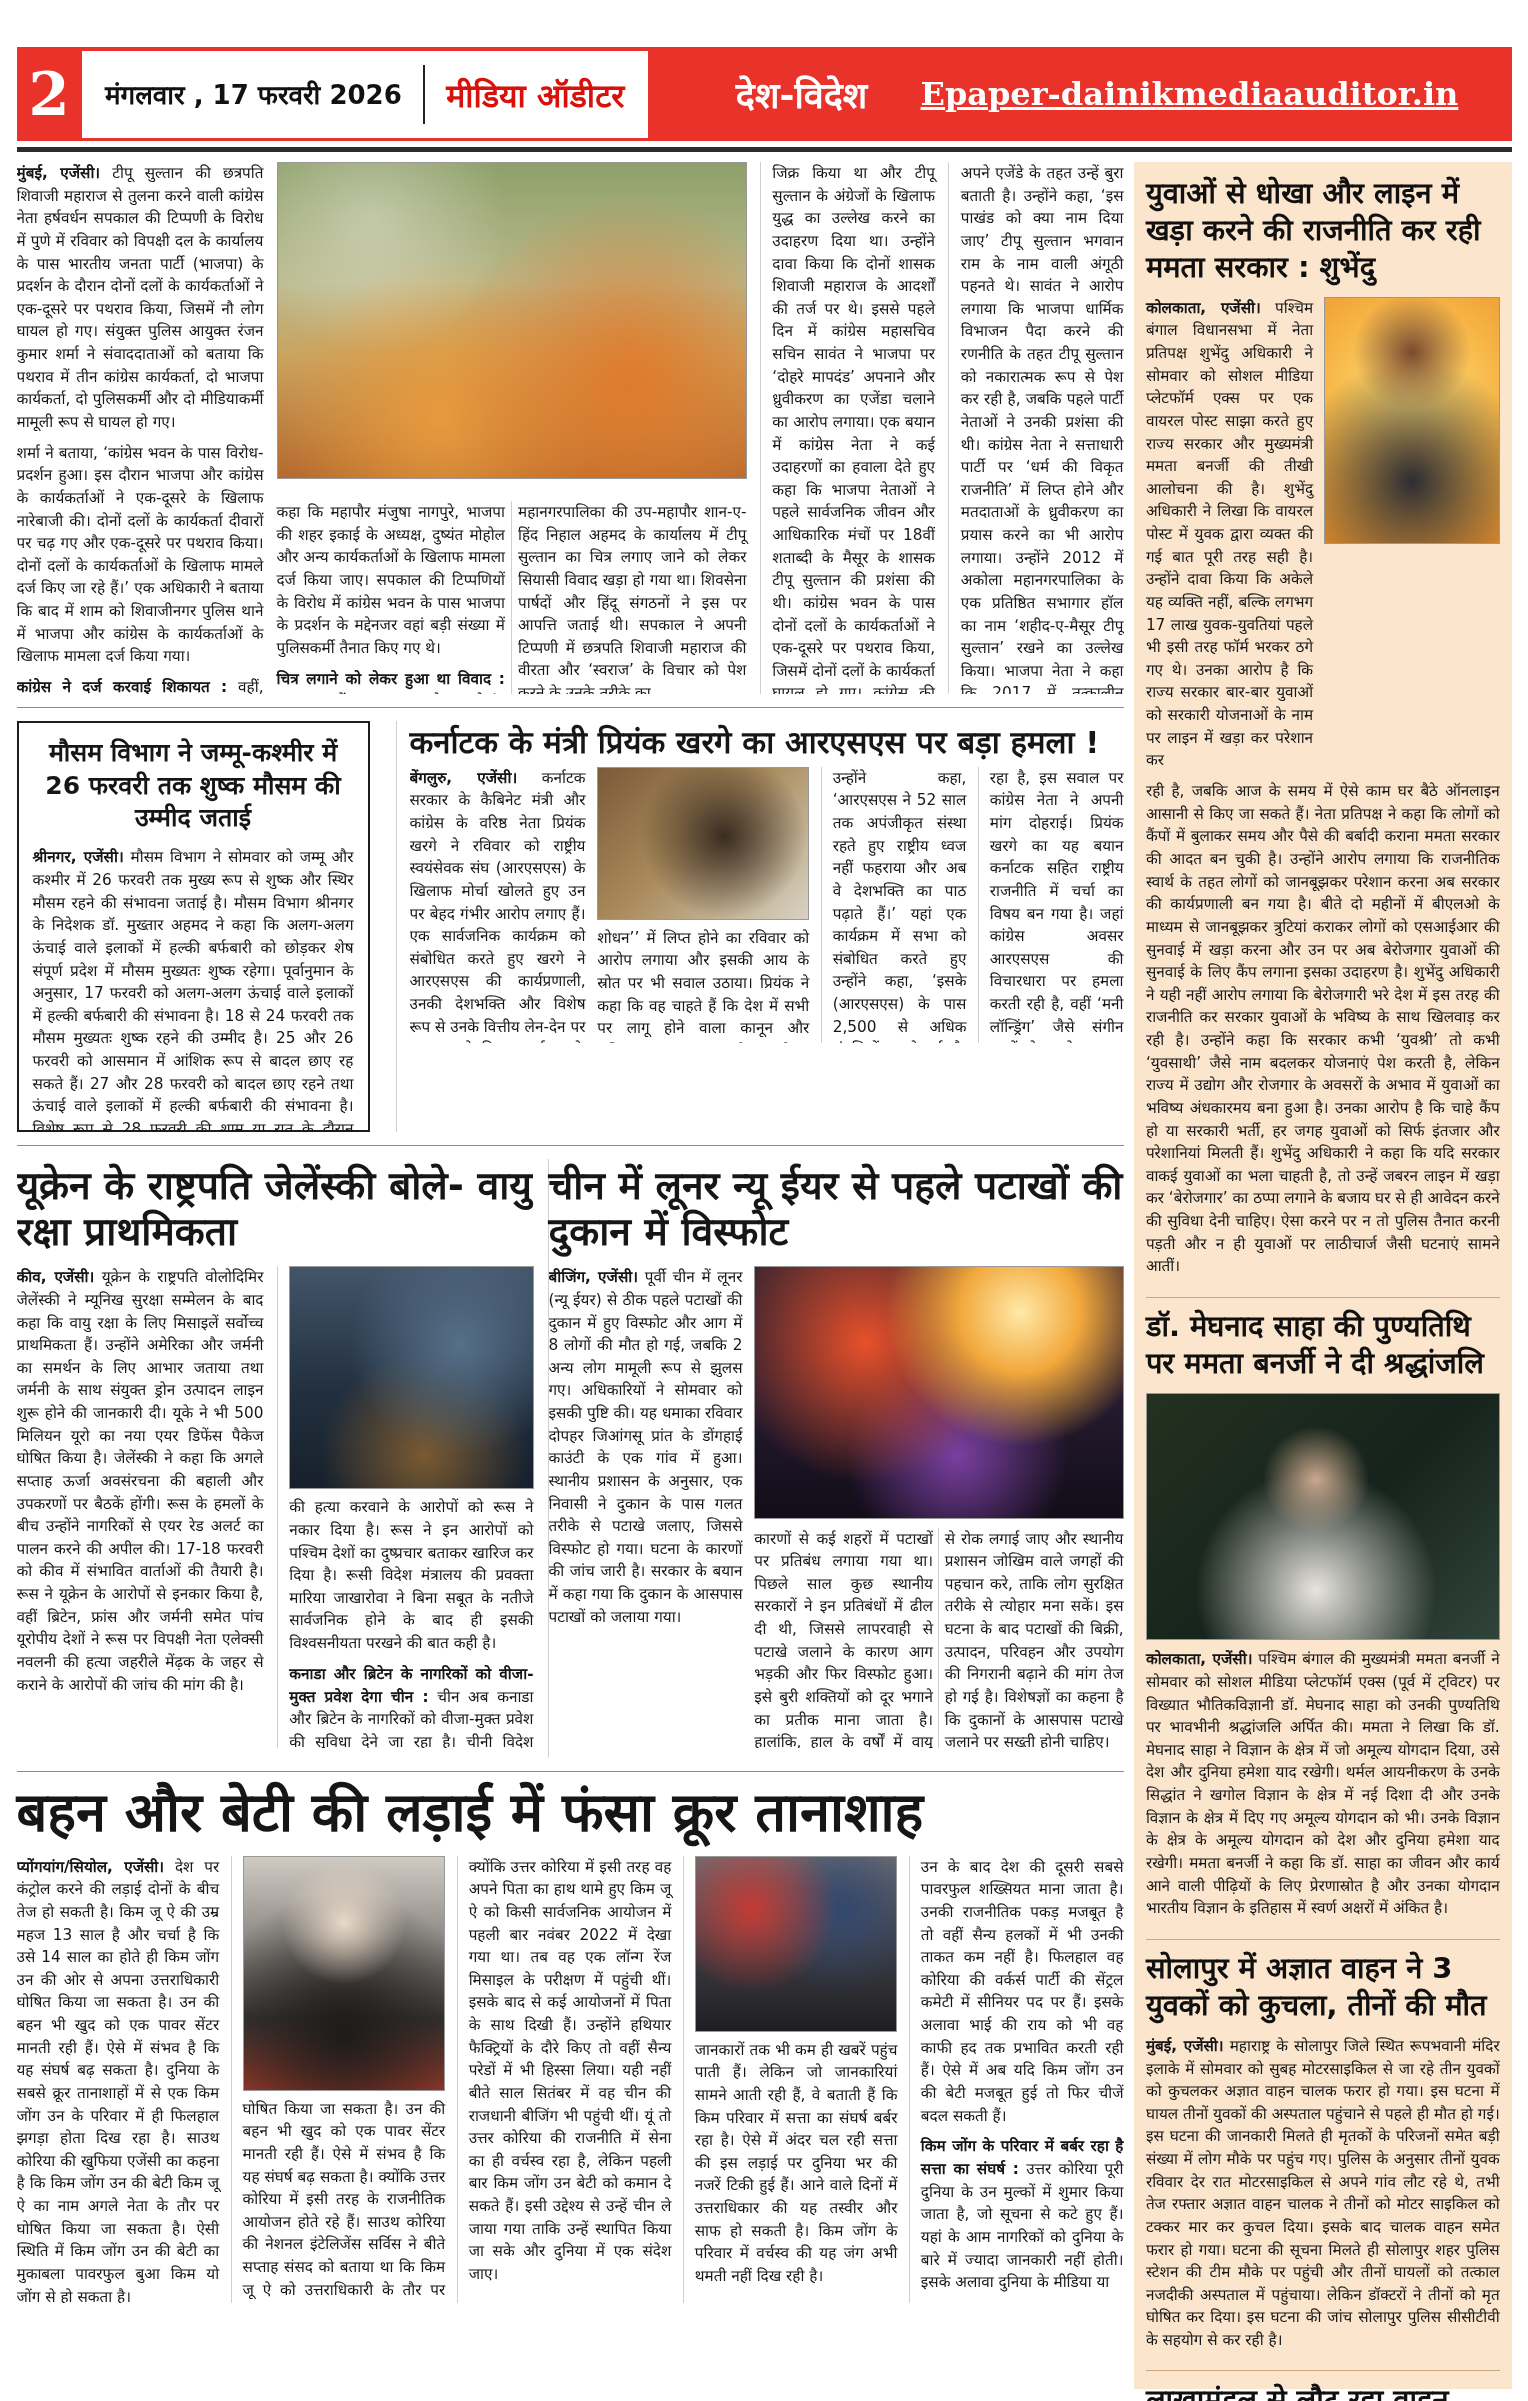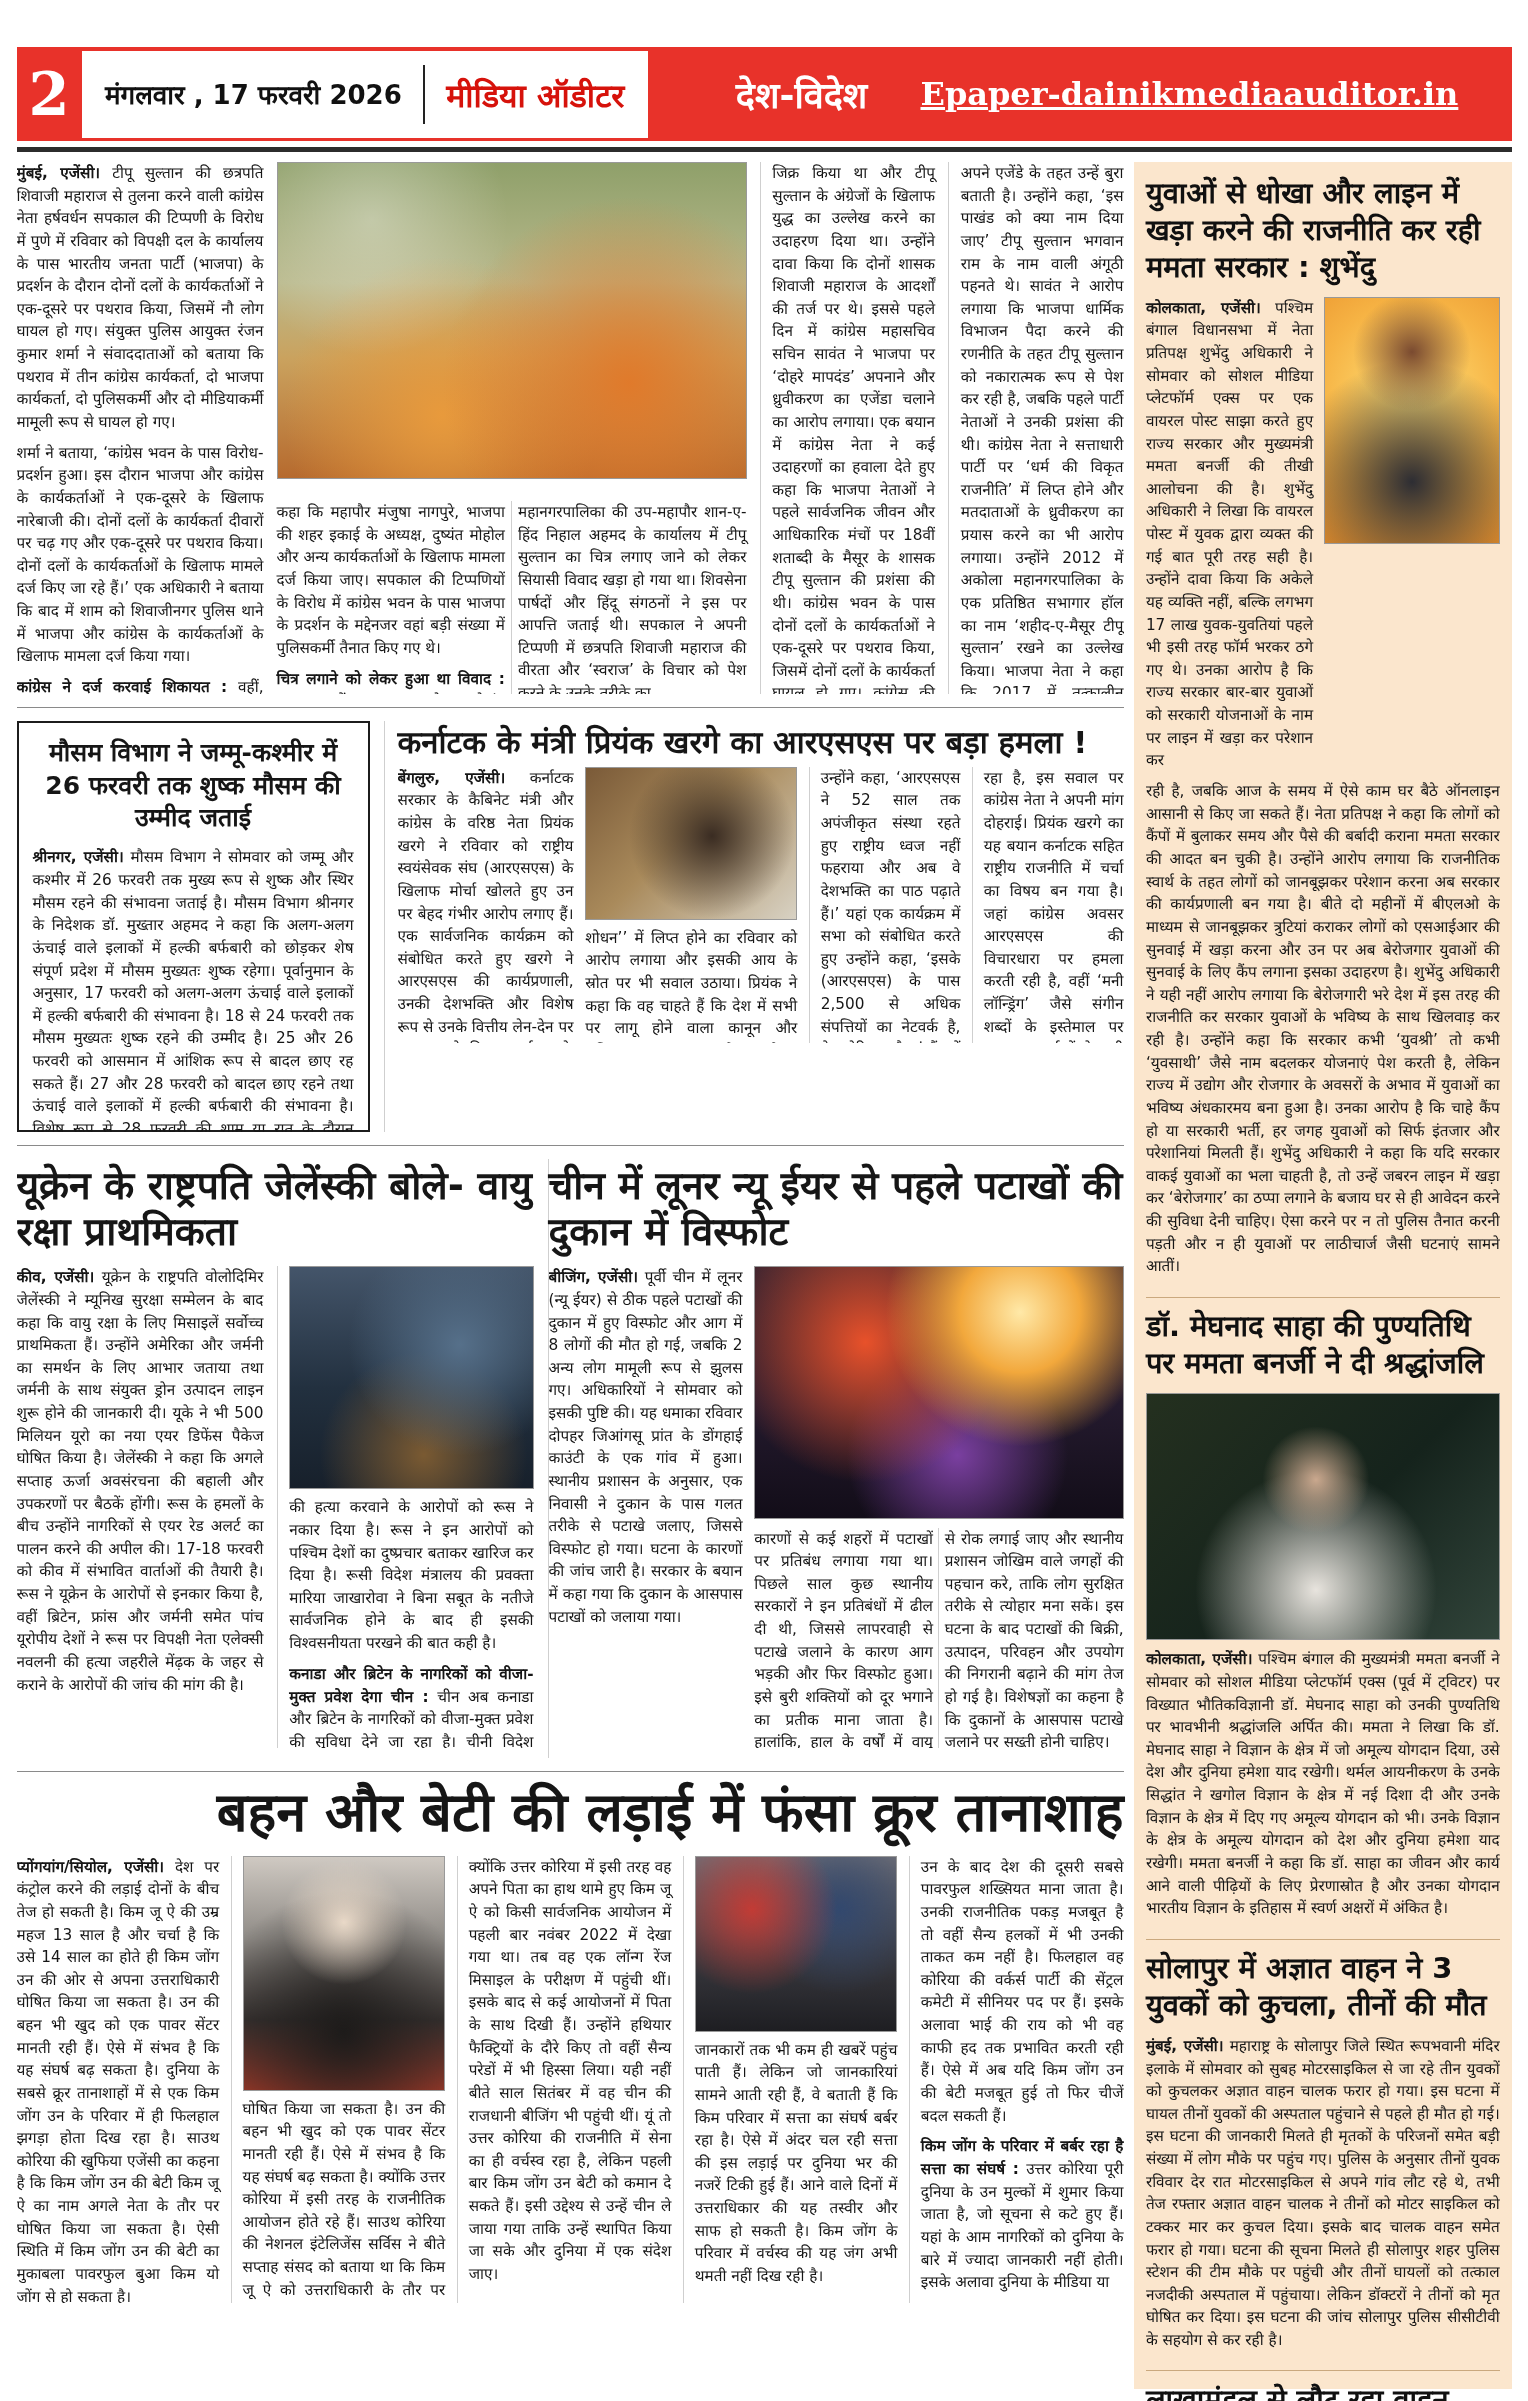--- a/index.html
+++ b/index.html
@@ -34,21 +34,21 @@
   .tipu-mid{width:470px;flex:0 0 auto;}
   .tipu-mid .two{column-count:2;column-gap:13px;column-rule:0.6px solid #cfcfcf;margin-top:22px;}
   .tipu-c3,.tipu-c4{flex:1;border-left:0.6px solid #cfcfcf;padding-left:11.8px;}
   .ph-crowd{height:317px;background:
      radial-gradient(circle at 20% 18%,rgba(255,255,255,.35),transparent 30%),
      radial-gradient(circle at 75% 70%,#e07a2b,transparent 45%),
      radial-gradient(circle at 35% 80%,#e89a3c,transparent 40%),
      linear-gradient(180deg,#8fa06a 0%,#b9b98c 38%,#caa25e 62%,#b66a2e 100%);}
   .sect-rule{border:none;border-top:0.6px solid #8a8a8a;margin:13px 0;}
   
-  .row2{display:flex;gap:14px;height:411px;overflow:hidden;}
+  .row2{display:flex;gap:26px;height:411px;overflow:hidden;}
   .weatherbox{width:353px;flex:0 0 auto;border:2.4px solid #1c1c1c;padding:11.8px 14px;box-sizing:border-box;}
   .weatherbox h2{margin:2.4px 0 11.8px 0;font-size:25px;line-height:1.3;text-align:center;font-weight:bold;}
   .art-karnataka{flex:1;border-left:0.6px solid #cfcfcf;padding-left:13px;}
   .art-karnataka h2{margin:2.4px 0 4.7px 0;font-size:31px;line-height:1.25;font-weight:bold;text-align:left;}
   .art-karnataka h3{margin:0 0 10.6px 0;font-size:28px;line-height:1.2;font-weight:bold;text-align:center;}
   .k-cols{display:flex;gap:11.8px;height:276px;overflow:hidden;}
   .k-c1{width:176px;flex:0 0 auto;}
   .k-mid{width:212px;flex:0 0 auto;}
   .k-c3,.k-c4{flex:1;border-left:0.6px solid #cfcfcf;padding-left:10.6px;}
   .ph-kharge{height:153px;background:
@@ -70,21 +70,21 @@
   .c-cols{display:flex;gap:11.8px;height:482px;overflow:hidden;}
   .c-c1{width:194px;flex:0 0 auto;}
   .c-mid{flex:1;}
   .c-mid .two{column-count:2;column-gap:11.8px;column-rule:0.6px solid #cfcfcf;margin-top:8.2px;}
   .ph-fireworks{height:253px;background:
      radial-gradient(circle at 72% 18%,#ffe9a8,#f2a83c 18%,transparent 40%),
      radial-gradient(circle at 30% 30%,#e8512a,transparent 45%),
      radial-gradient(circle at 55% 75%,#7a3fa0,transparent 40%),
      linear-gradient(180deg,#3a2430 0%,#241a2e 55%,#120d18 100%);}
   
-  .art-dictator h1{margin:5.9px 0 14px 0;font-size:54px;line-height:1.05;font-weight:bold;text-align:right;}
+  .art-dictator h1{margin:5.9px 0 14px 0;font-size:54px;line-height:1.05;font-weight:bold;text-align:left;}
   .d-cols{display:flex;gap:11.8px;height:447px;overflow:hidden;}
   .d-col{flex:1;}
   .d-col + .d-col{border-left:0.6px solid #cfcfcf;padding-left:10.6px;}
   .ph-kimyo{height:235px;background:
      radial-gradient(circle at 50% 28%,#e9d9c8,transparent 32%),
      radial-gradient(circle at 50% 75%,#1d1b1a,transparent 70%),
      linear-gradient(180deg,#cfc9c2 0%,#8f8b86 35%,#3a3432 70%,#a33b2a 100%);margin-bottom:7px;}
   .ph-kimjong{height:176px;background:
      radial-gradient(circle at 28% 30%,#c23b35,transparent 45%),
      radial-gradient(circle at 72% 30%,#32486e,transparent 45%),

